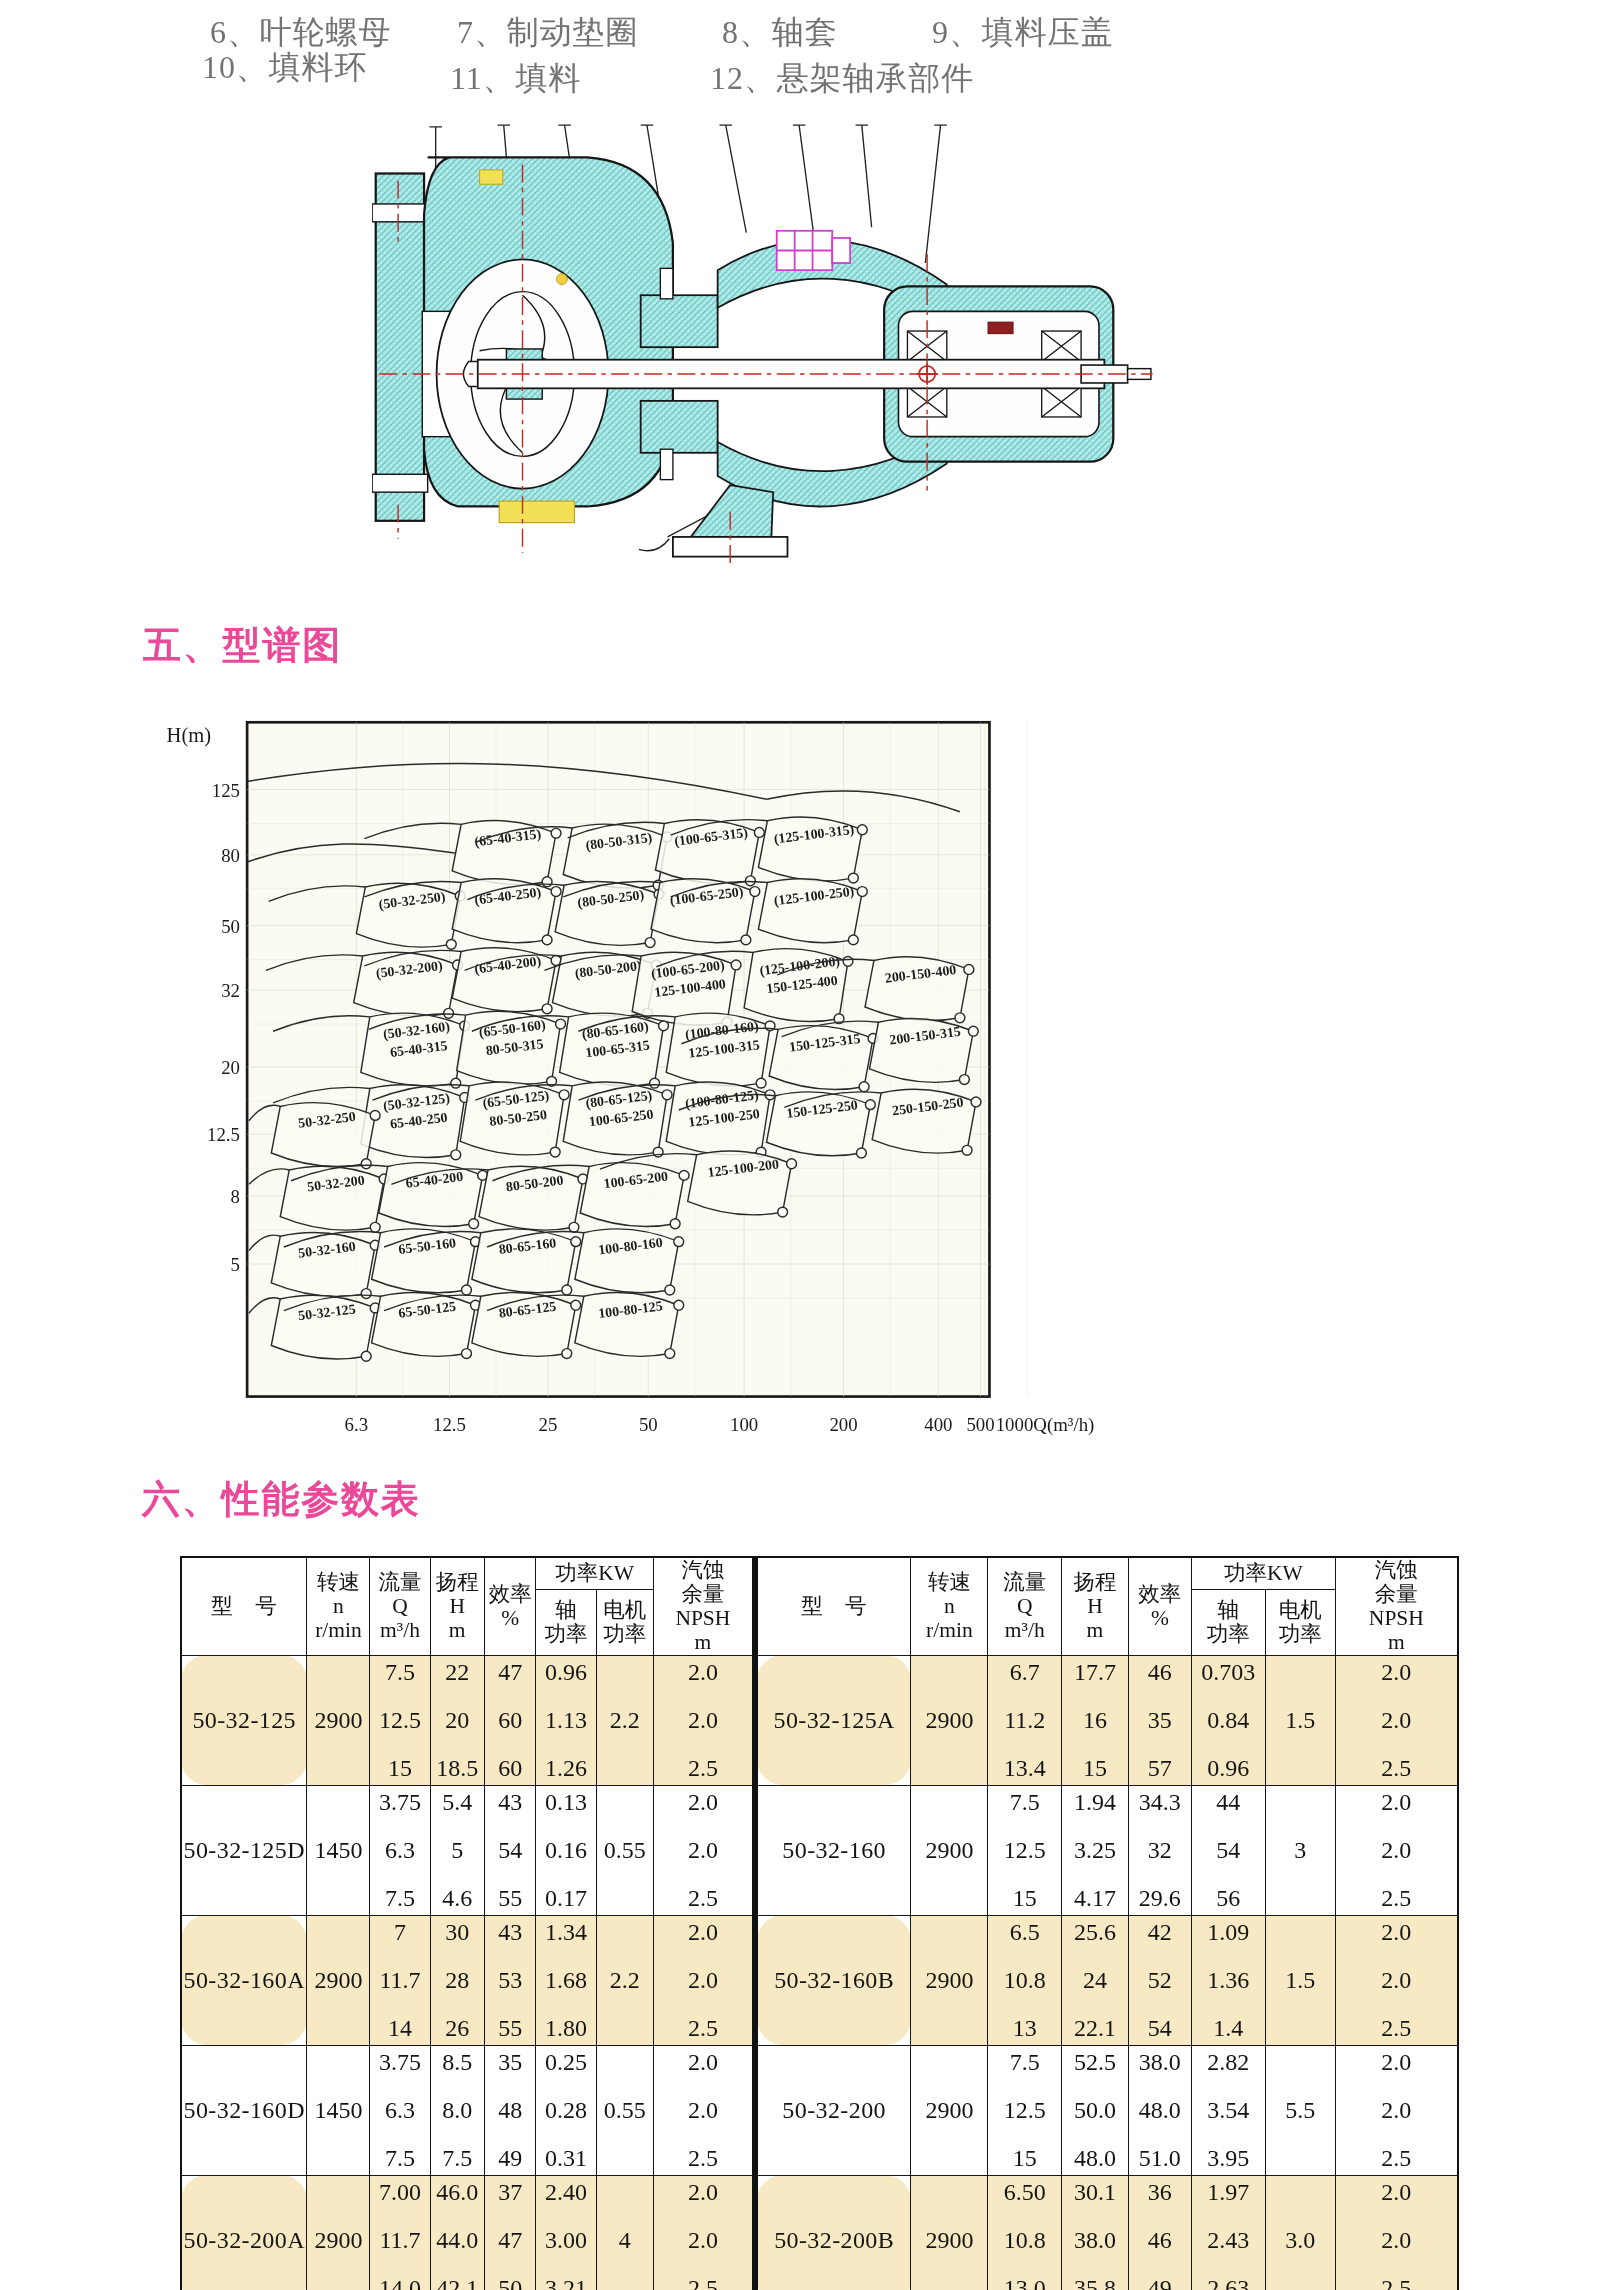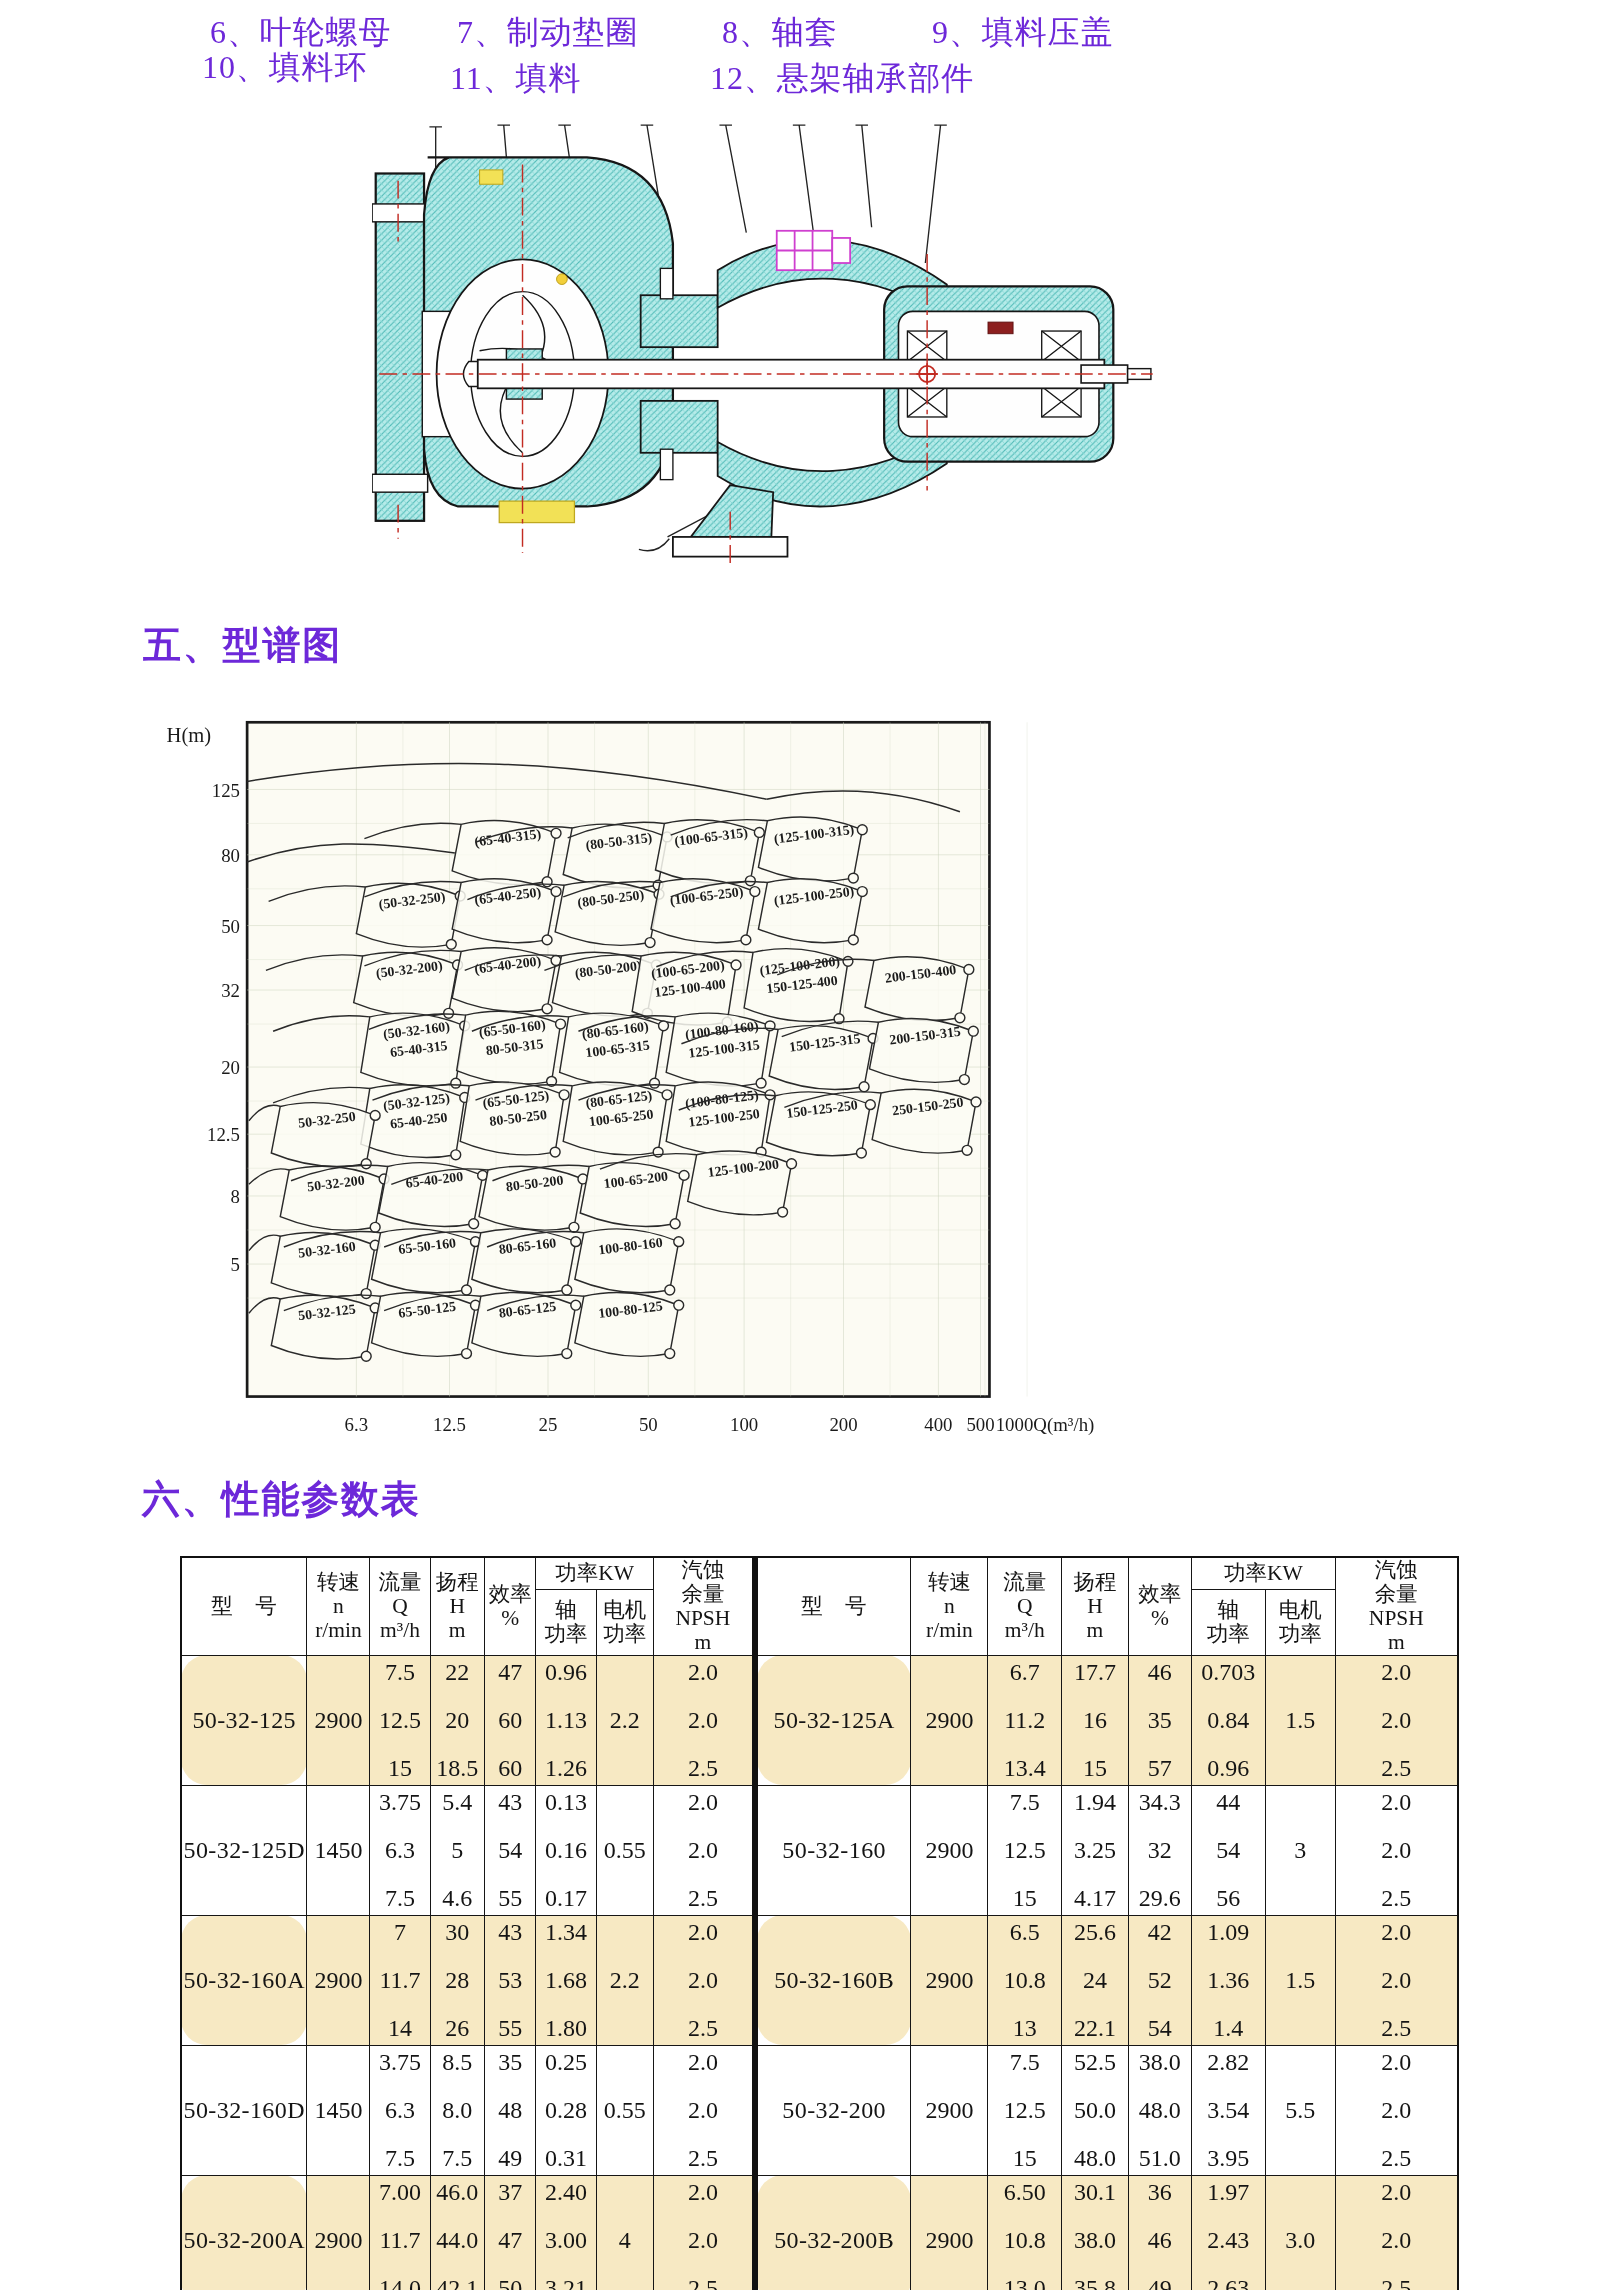--- a/index.html
+++ b/index.html
@@ -1,22 +1,22 @@
 <!DOCTYPE html>
 <html style="font-size:14.3px"><head>
 <meta charset="utf-8">
 <style>
   html,body{margin:0;padding:0;}
   body{
     width:1620px;height:2291px;position:relative;overflow:hidden;
     background:#ffffff;color:#111;
     font-family:"Liberation Serif","DejaVu Serif",serif;
   }
-  .part{position:absolute;font-size:32px;color:#6d28d9;letter-spacing:0.9px;white-space:nowrap;}
-  .sec-title{position:absolute;font-size:38px;font-weight:bold;color:#6d28d9;letter-spacing:1.8px;white-space:nowrap;font-family:Liberation Mono, monospace;}
+  .part{position:absolute;font-size:32px;color:#737373;letter-spacing:0.9px;white-space:nowrap;}
+  .sec-title{position:absolute;font-size:38px;font-weight:bold;color:#ec4899;letter-spacing:1.8px;white-space:nowrap;font-family:Liberation Mono, monospace;}
   #pump-svg{position:absolute;left:372px;top:118px;width:788px;height:461px;}
   #chart-wrap{position:absolute;left:152px;top:699px;width:1066px;height:788px;}
   #tables-wrap{position:absolute;left:180px;top:1556px;display:flex;align-items:flex-start;}
   table.perf{border-collapse:collapse;table-layout:fixed;background:#fff;border:2.7px solid #111;}
   table.perf.left{width:575px;border-right-width:3.6px;}
   table.perf.right{width:704px;border-left-width:3.6px;}
   table.perf th,table.perf td{
     border:1.8px solid #161616;text-align:center;vertical-align:middle;
     font-weight:normal;color:#141414;padding:0;overflow:hidden;
   }

